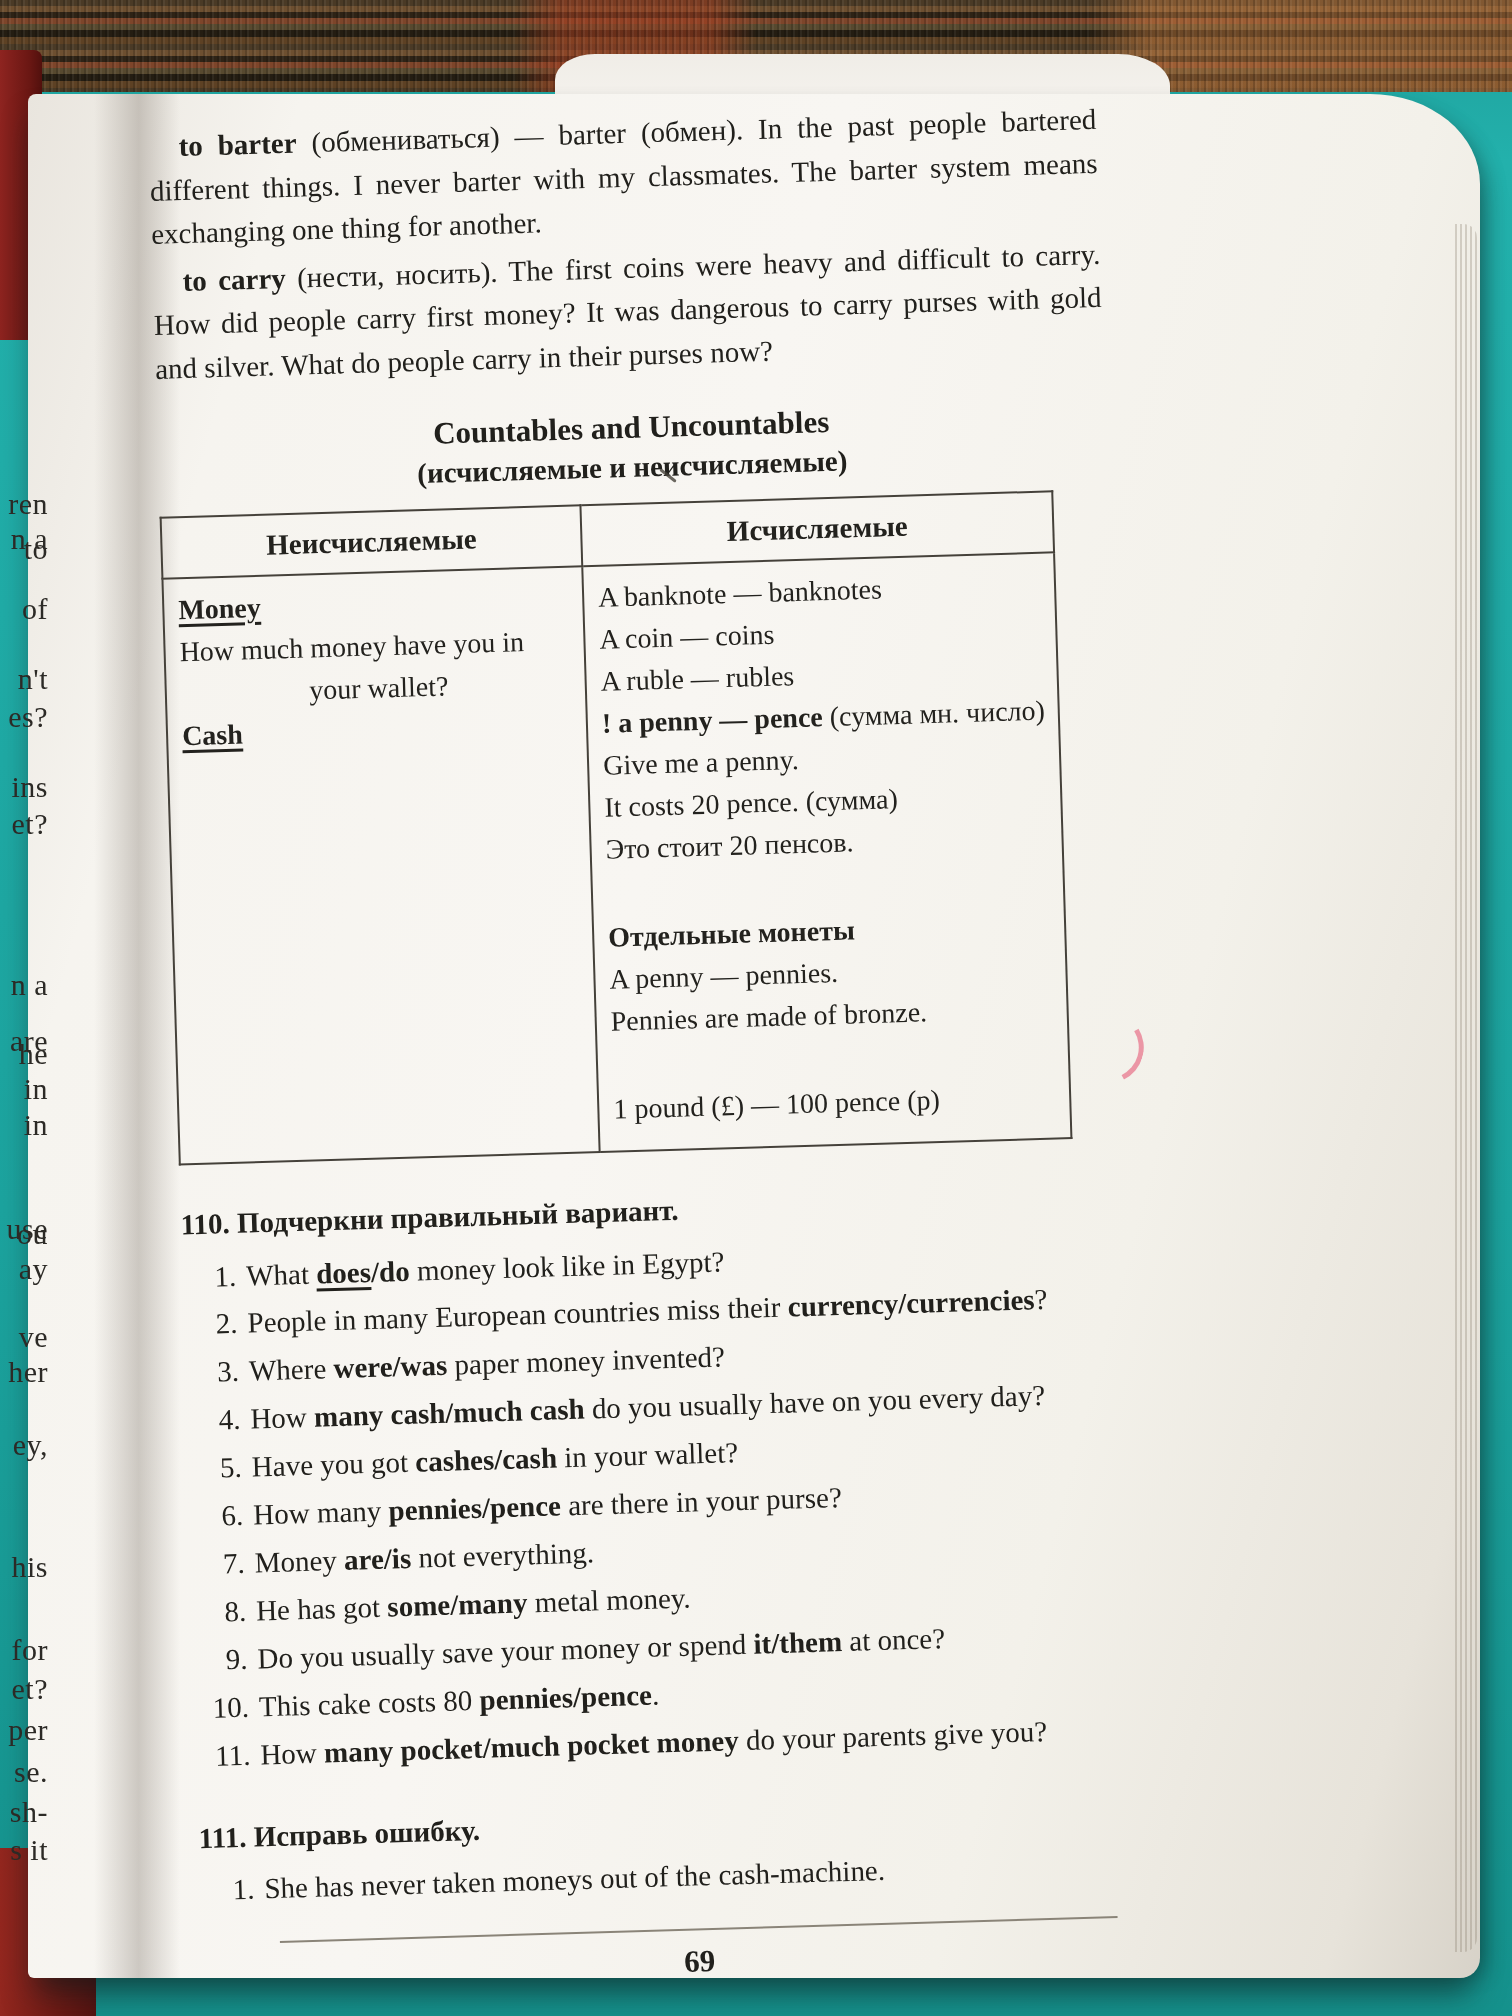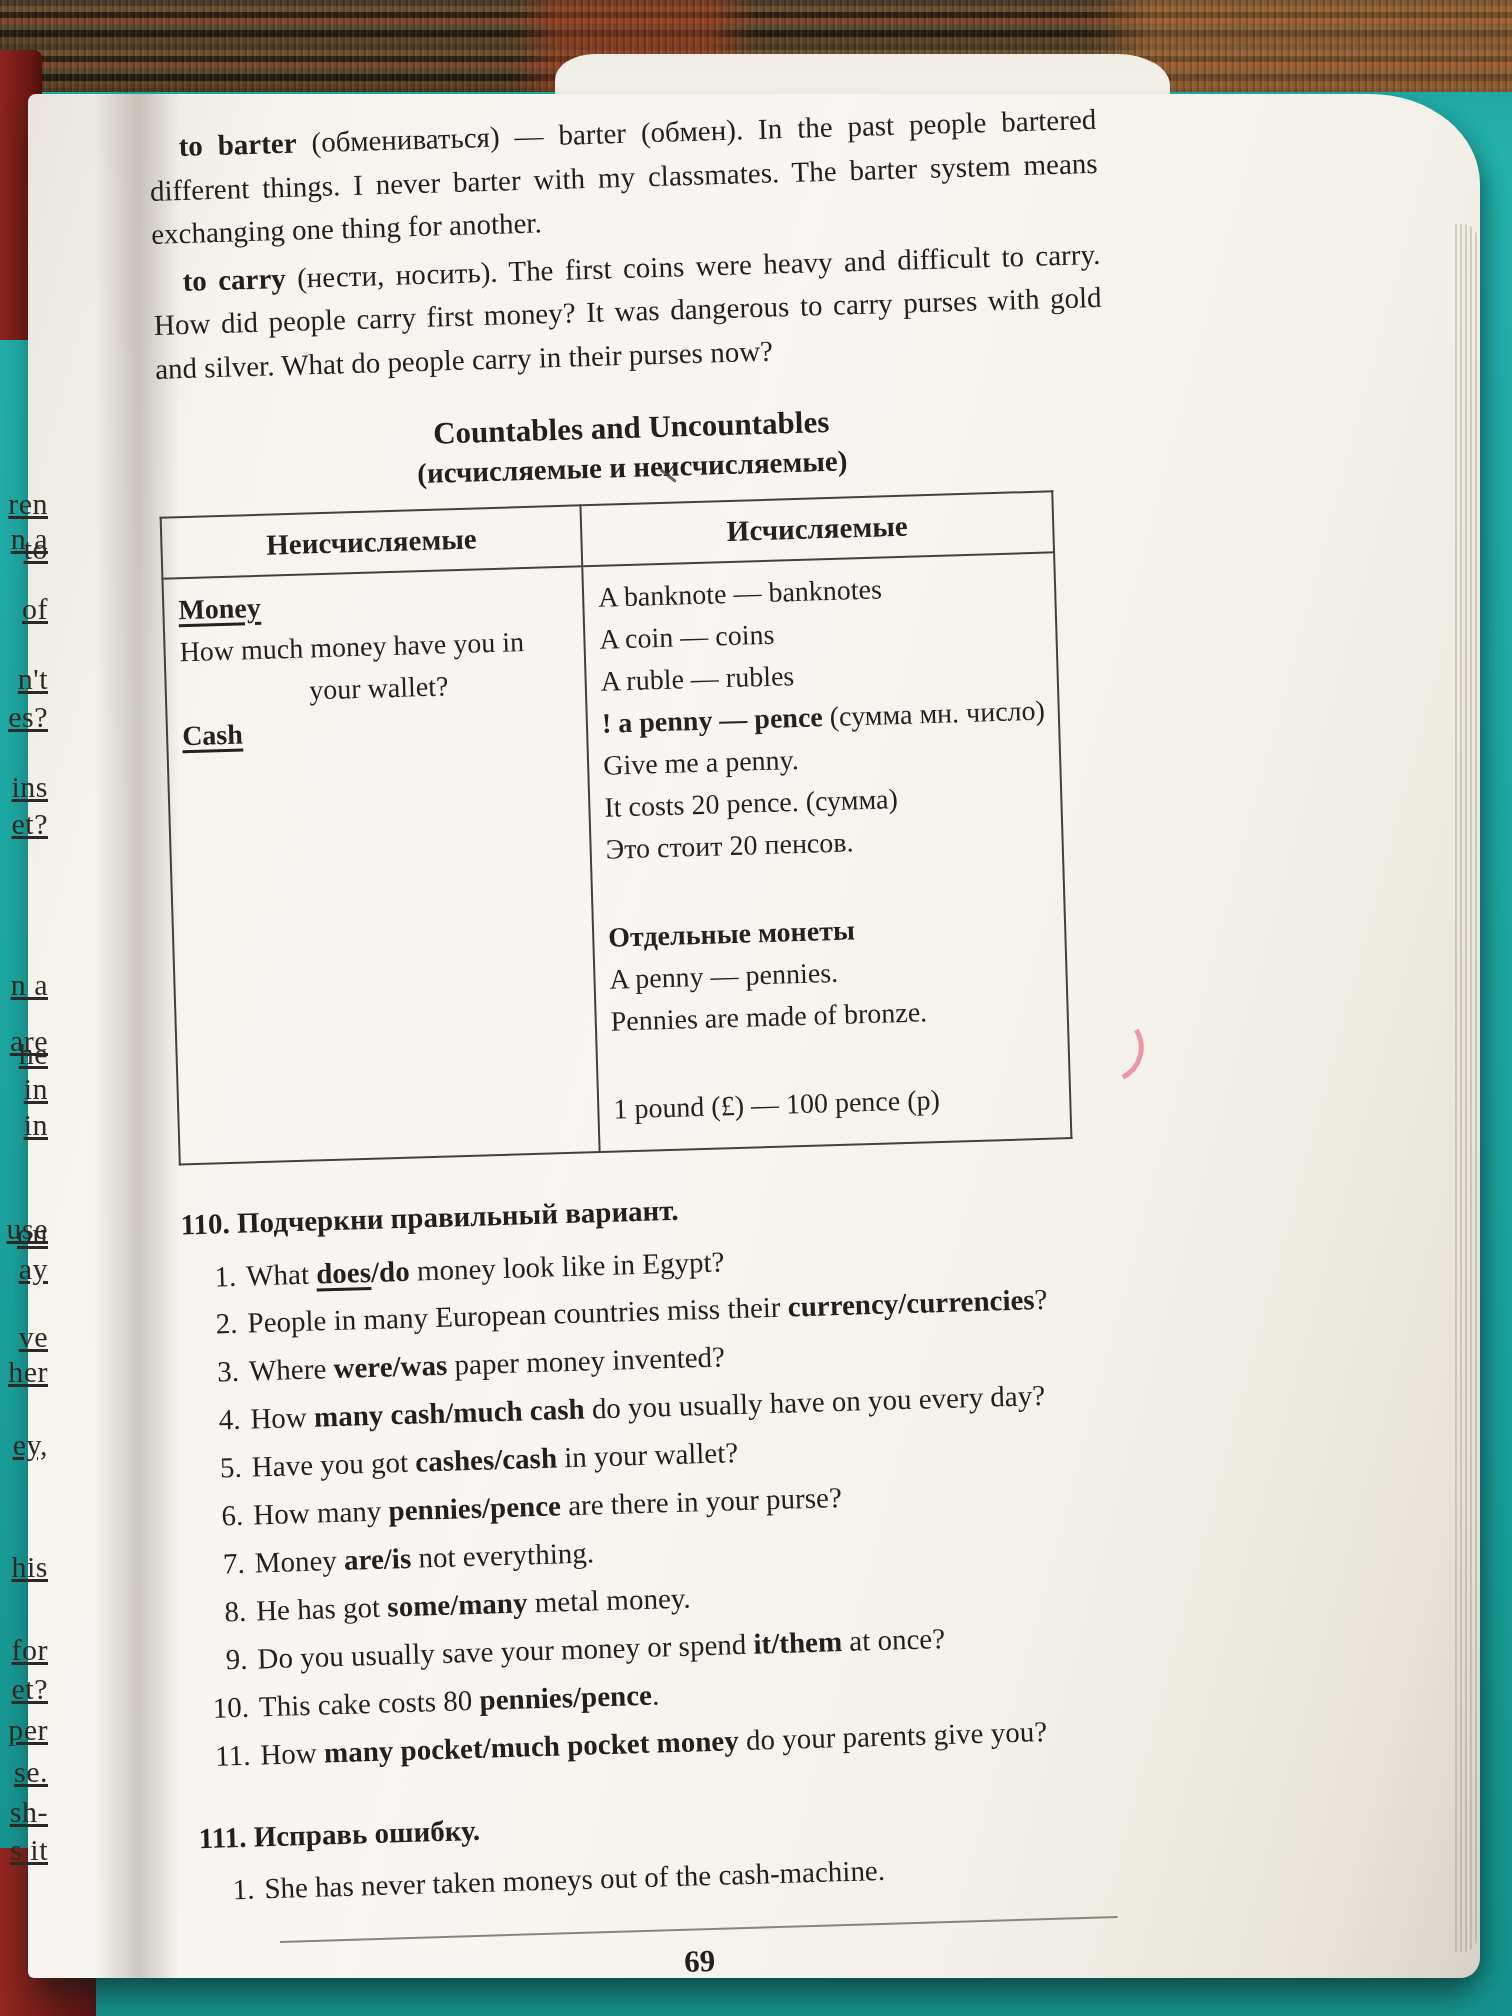--- a/index.html
+++ b/index.html
@@ -49,21 +49,21 @@
   }
   .edge{
     position:absolute;right:3px;top:130px;bottom:26px;width:22px;
     background:repeating-linear-gradient(90deg,rgba(125,113,96,.28) 0 2px,rgba(0,0,0,0) 2px 5px);
     border-radius:0 14px 14px 0;
   }
   
   .fragments{position:absolute;left:0;top:0;width:56px;height:2016px;z-index:5;}
   .frag{
     position:absolute;right:8px;white-space:nowrap;
-    font-size:30px;color:#2c2a26;letter-spacing:.5px;text-decoration:underline;
+    font-size:30px;color:#2c2a26;letter-spacing:.5px;
   }
   
   .content{
     position:absolute;left:148px;top:126px;width:948px;z-index:4;
     transform:rotate(-1.7deg);transform-origin:0 0;
     font-size:29px;line-height:1.5;
   }
   .vocab{margin:0;text-indent:30px;text-align:justify;}
   .vocab + .vocab{margin-top:4px;}
   .b{font-weight:bold;}

